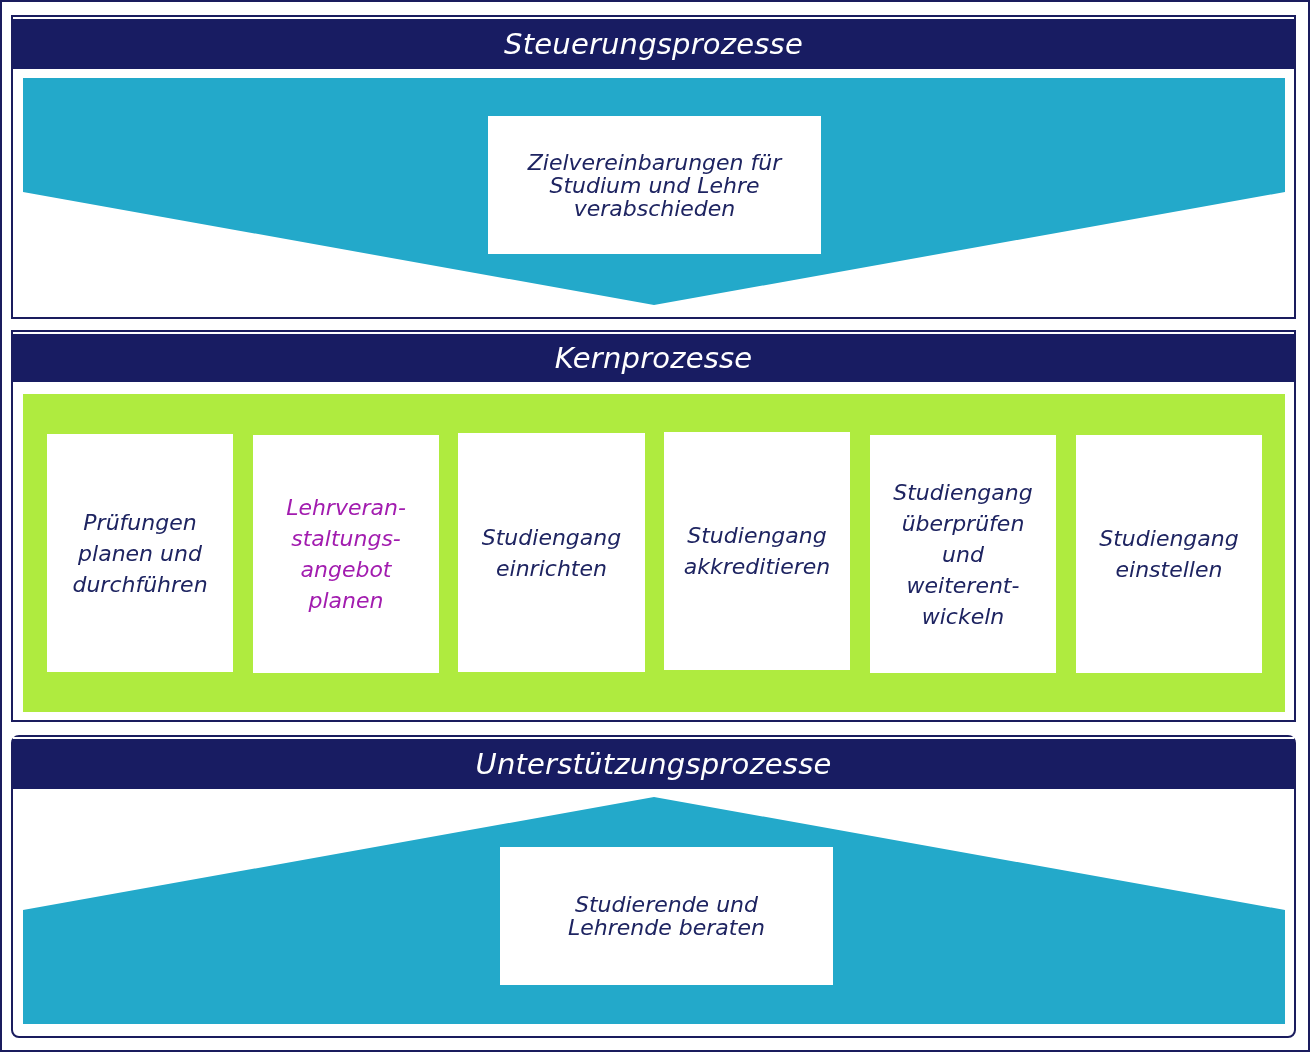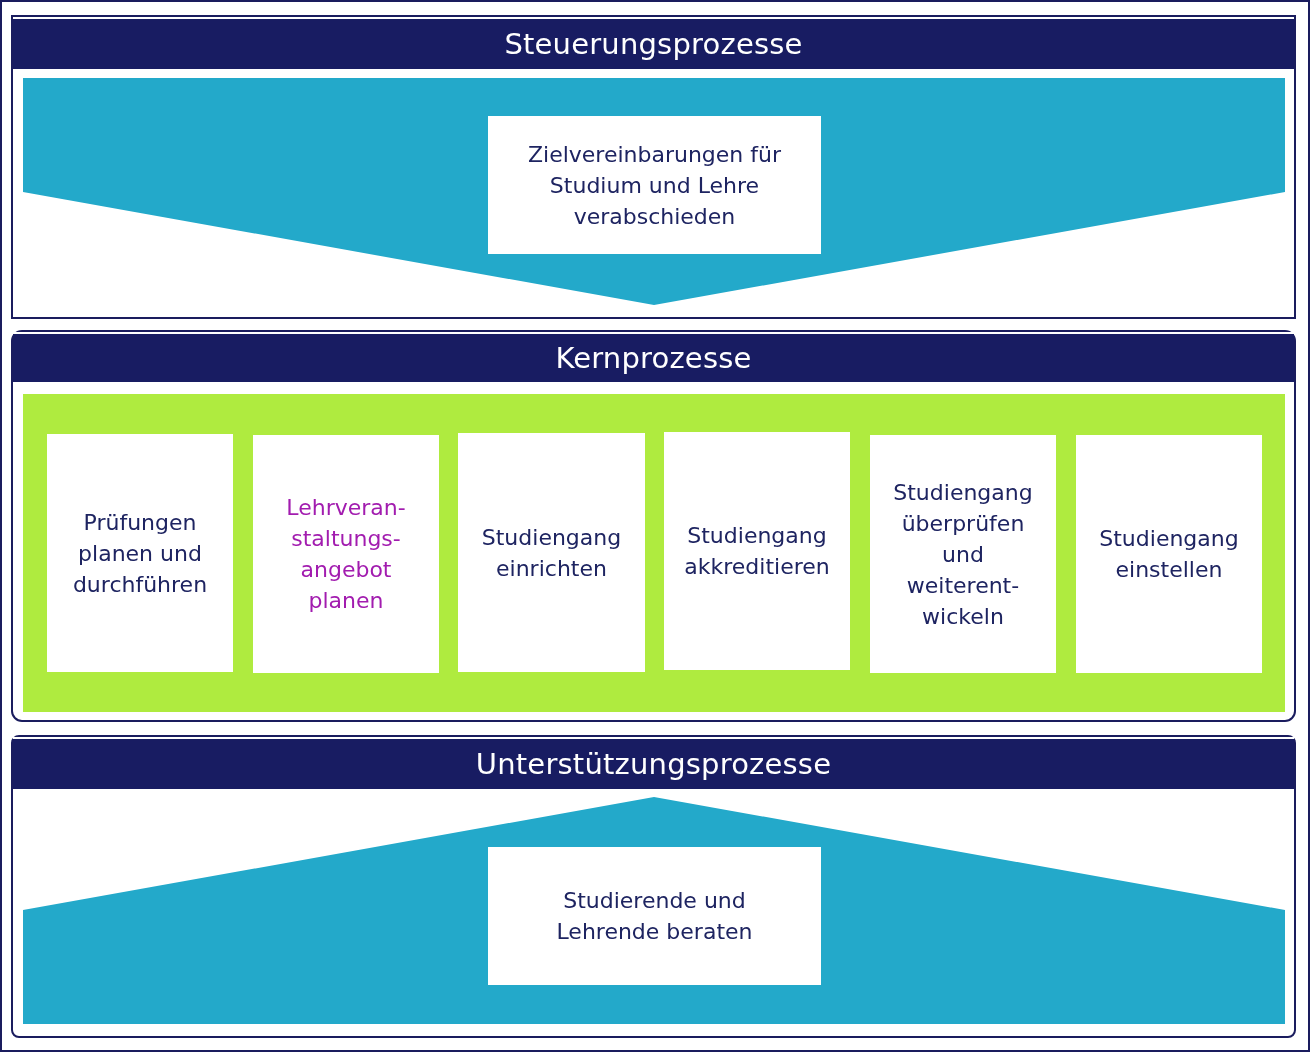--- a/index.html
+++ b/index.html
@@ -7,38 +7,38 @@
     width: 1310px; height: 1052px; background: #ffffff;
     position: relative; overflow: hidden;
     font-family: "DejaVu Sans", "Liberation Sans", sans-serif;
   }
   .outer-frame {
     position: absolute; left: 0; top: 0; width: 1306px; height: 1048px;
     border: 2px solid #1a1c5e; box-sizing: content-box;
   }
   .section {
     position: absolute; left: 11px; width: 1285px;
-    border: 2px solid #1a1c5e; background: #fff; box-sizing: border-box;
+    border: 2px solid #1a1c5e; background: #fff; box-sizing: border-box; font-style: italic;
   }
   .section-header {
     position: absolute; left: 0; top: 0; right: 0; height: 50px;
     background: #181c62; color: #ffffff;
     display: flex; align-items: center; justify-content: center;
     font-size: 29px; letter-spacing: 0.2px;
     border-top: 2px solid #ffffff;
   }
   .sec-steuerung { top: 15px; height: 304px; }
-  .sec-kern { top: 330px; height: 392px; border-radius: 11px; }
+  .sec-kern { top: 330px; height: 392px; }
   .sec-unter { top: 735px; height: 303px; border-radius: 8px; }
   .sec-kern .section-header { height: 48px; }
   .shape-svg { position: absolute; left: 0; top: 0; }
   .white-box {
     position: absolute; background: #ffffff; color: #1e2461;
     display: flex; align-items: center; justify-content: center; text-align: center;
-    font-size: 22px; line-height: 31px;
+    font-size: 22px; line-height: 23px;
     box-sizing: border-box; padding: 4px 10px;
   }
   .green-area {
     position: absolute; left: 10px; top: 62px; width: 1262px; height: 318px;
     background: #afeb3f;
   }
   .core-box { font-size: 22px; line-height: 31px; padding: 4px 6px; }
   .label-text { white-space: pre-line; }
 </style>
 </head>
@@ -91,17 +91,17 @@
     <span class="label-text">Studiengang
 einstellen</span>
   </div>
 </div>
 
 <div class="section sec-unter">
   <div class="section-header" style="background: rgb(24, 28, 98); color: rgb(255, 255, 255);">Unterstützungsprozesse</div>
   <svg class="shape-svg" width="1281" height="300">
     <polygon id="up-arrow" points="10,173 641,60 1272,173 1272,287 10,287" fill="#23a9ca"></polygon>
   </svg>
-  <div class="white-box" style="left: 475px; top: 110px; width: 333px; height: 138px; color: rgb(30, 36, 97);">
+  <div class="white-box" style="left: 487px; top: 110px; width: 333px; height: 138px; color: rgb(30, 36, 97);">
     <span class="label-text">Studierende und
 Lehrende beraten</span>
   </div>
 </div>
 
 </body></html>

